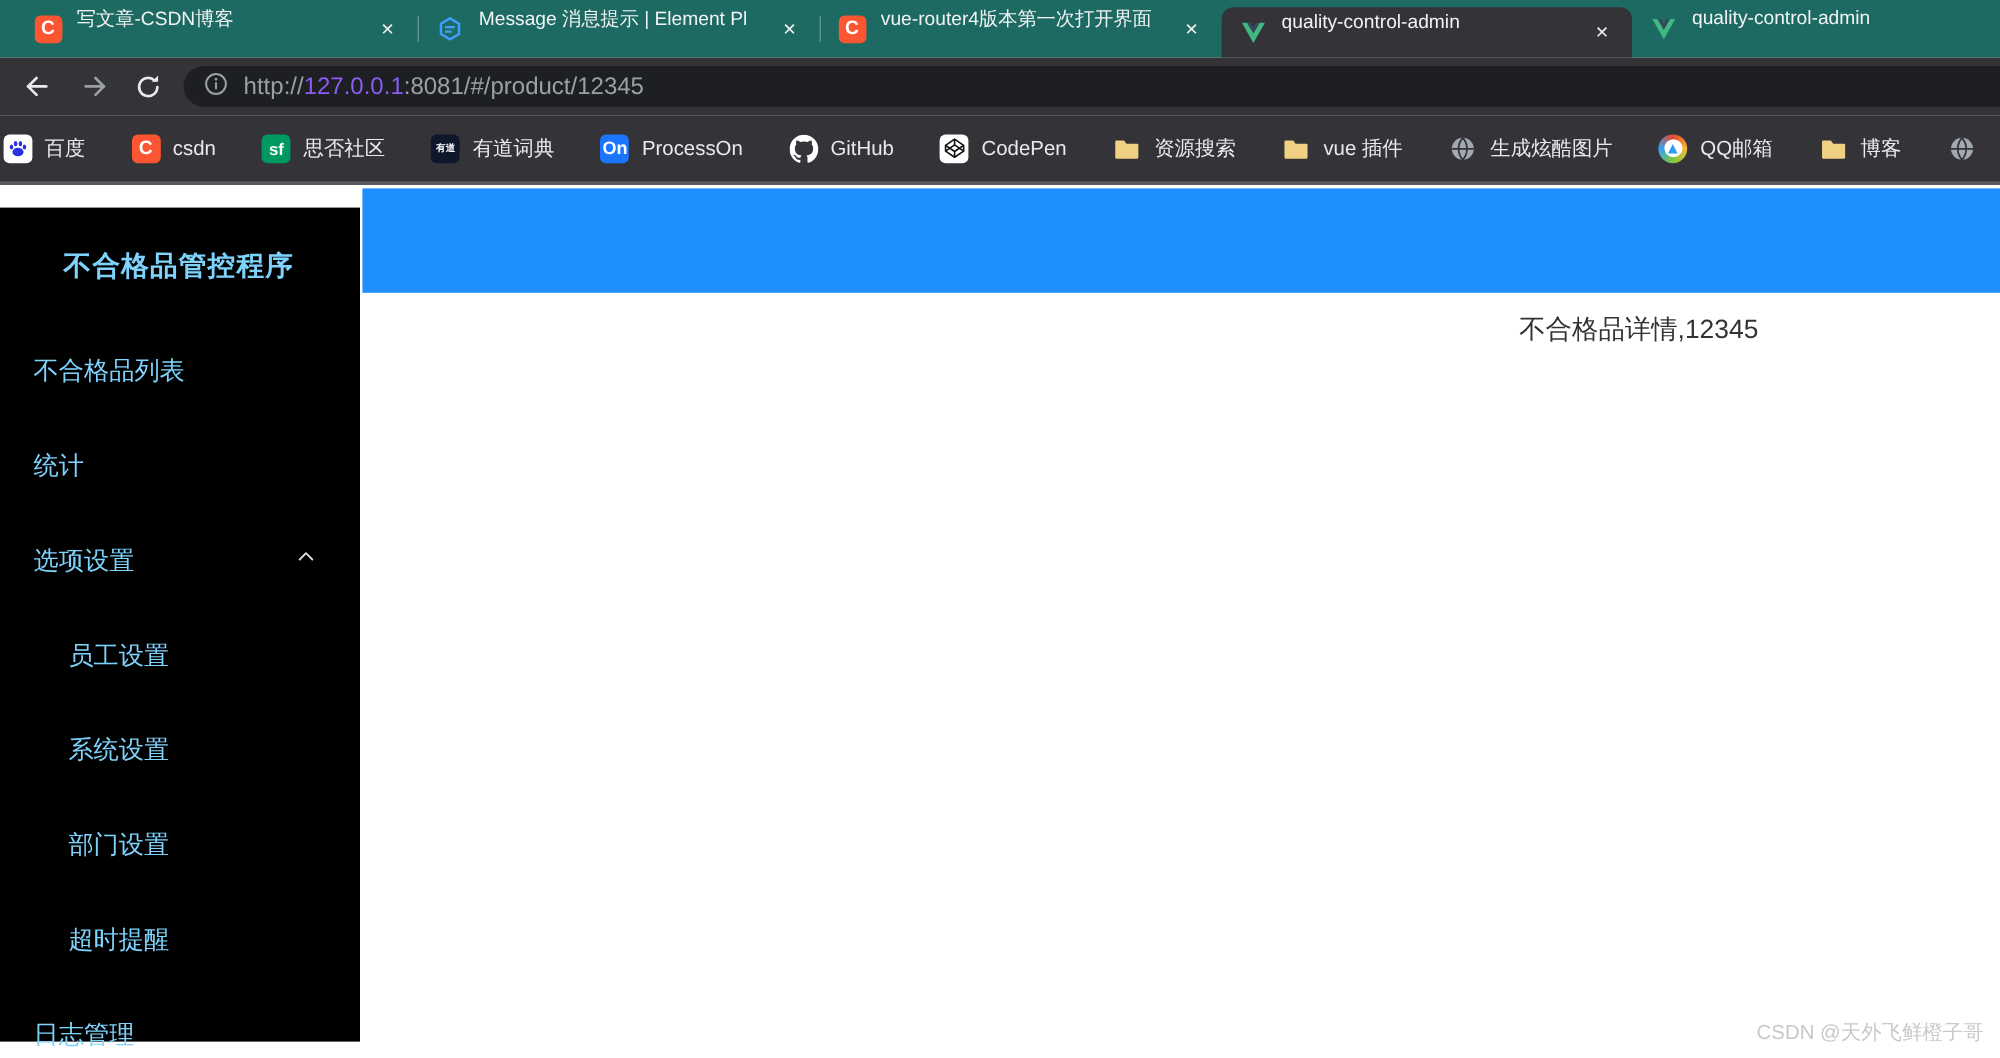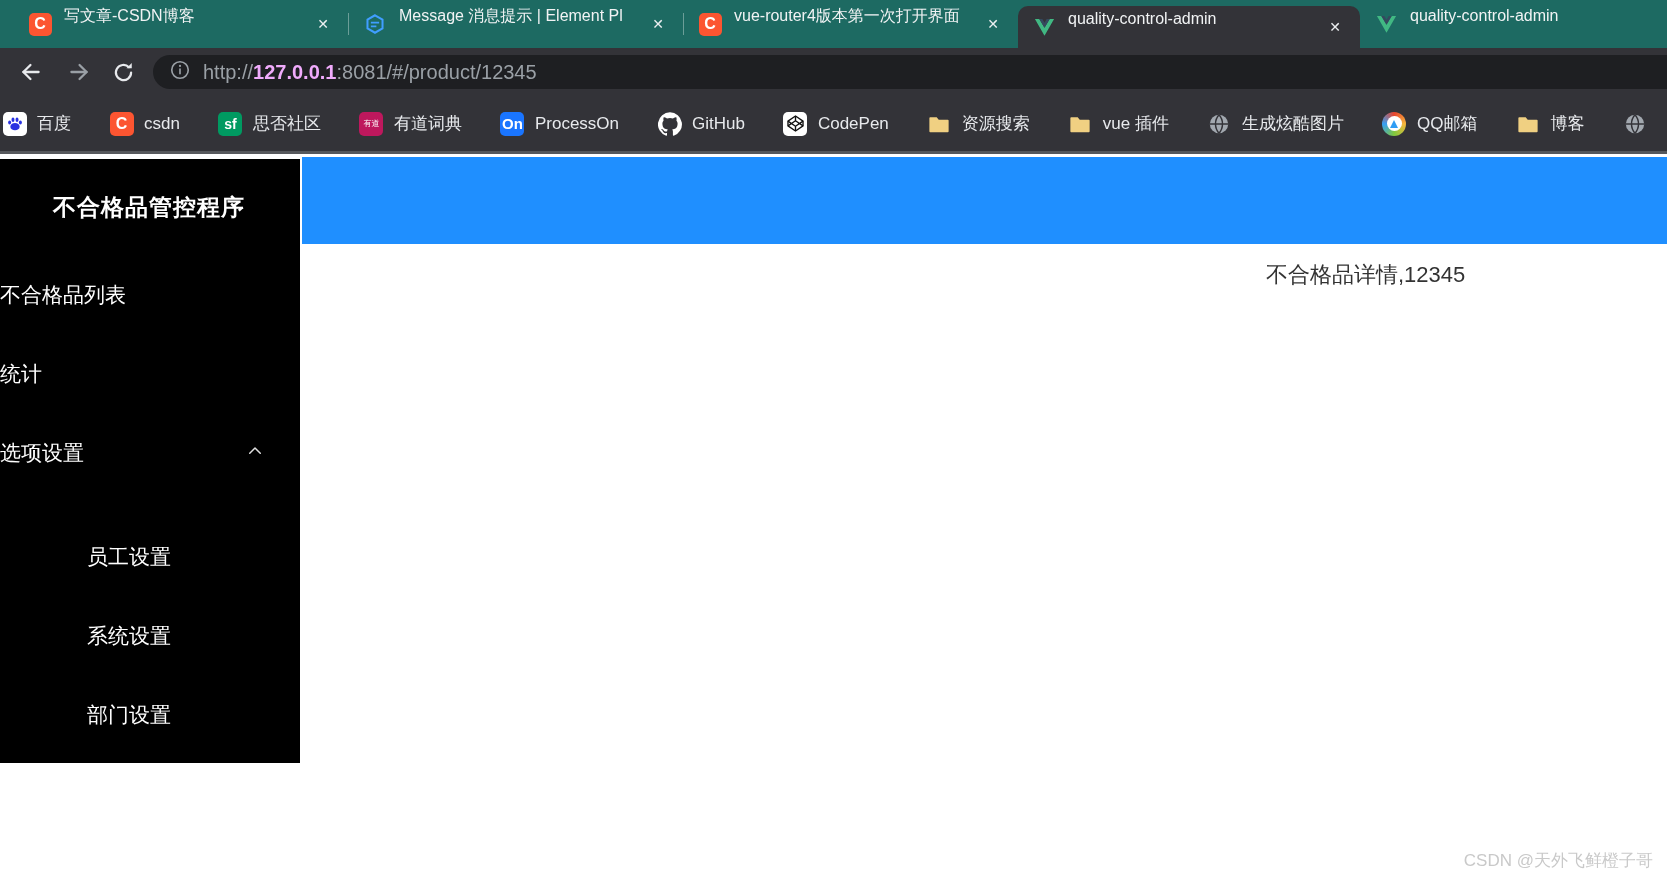--- a/index.html
+++ b/index.html
@@ -23,46 +23,46 @@
   .csdn-sq { width:23px; height:23px; background:#fc5531; border-radius:5px; color:#fff;
     font-weight:bold; font-size:16px; display:flex; align-items:center; justify-content:center; }
 
   
   .toolbar { position:absolute; left:0; top:48px; width:1667px; height:48px; background:#333338; }
   .nav-btn { position:absolute; top:9px; width:30px; height:30px; display:flex;
     align-items:center; justify-content:center; border-radius:50%; cursor:pointer; }
   .omnibox { position:absolute; left:153px; top:7px; width:1540px; height:34px;
     background:#1e1f22; border-radius:17px; display:flex; align-items:center; padding:0 16px; }
   .omni-url { font-size:20px; color:#9aa0a6; margin-left:12px; white-space:nowrap; }
-  .omni-url b { color:#f0abfc; font-weight:bold; }
+  .omni-url b { color:#8b5cf6; font-weight:normal; }
 
   
   .bookmarks { position:absolute; left:0; top:96px; width:1667px; height:58px; background:#333338;
     border-bottom:3px solid #56585c; display:flex; align-items:center; padding-left:2px; gap:38px; }
   .bm { display:flex; align-items:center; gap:10px; color:#e8eaed; font-size:17px;
     white-space:nowrap; cursor:pointer; }
   .bm-ic { width:25px; height:25px; flex:none; display:flex; align-items:center; justify-content:center; }
   .sq { width:24px; height:24px; border-radius:5px; color:#fff; display:flex;
     align-items:center; justify-content:center; font-weight:bold; }
   .qqmail { width:24px; height:24px; border-radius:50%;
     background:conic-gradient(#e8442e,#f6b73c 90deg,#7fc93d 180deg,#36a0f5 270deg,#e8442e);
     display:flex; align-items:center; justify-content:center; }
   .qqmail .in { width:15px; height:15px; background:#fff; border-radius:50%;
     display:flex; align-items:center; justify-content:center; }
   .qqmail .bell { width:0; height:0; border-left:4px solid transparent; border-right:4px solid transparent;
     border-bottom:8px solid #2f9df4; }
 
   
   .page { position:absolute; left:0; top:157px; width:1667px; height:725px; background:#fff; }
-  .sidebar { position:absolute; left:0; top:2px; width:300px; height:604px; background:#000; color:#ffffff; }
+  .sidebar { position:absolute; left:0; top:16px; width:300px; height:695px; background:#000; color:#7dd3fc; }
   .sb-title { height:96px; display:flex; align-items:center; padding-left:53px;
     font-size:23px; font-weight:bold; letter-spacing:1px; }
-  .sb-item { height:79px; display:flex; align-items:center; 
+  .sb-item { height:79px; display:flex; align-items:center; padding-left:28px;
     font-size:21px; cursor:pointer; position:relative; }
-  .sb-item.sub { padding-left:87px;align-items:flex-end; }
+  .sb-item.sub { padding-left:57px; }
   .sb-item .chev { position:absolute; right:36px; top:50%; transform:translateY(-50%); }
 
   .main { position:absolute; left:300px; top:0; width:1367px; height:725px; background:#fff; }
   .app-header { position:absolute; left:2px; top:0; right:0; height:87px; background:#1f8fff; }
   .detail-text { position:absolute; left:940px; top:103px; font-size:22px; color:#333;
     line-height:30px; white-space:nowrap;margin-left:26px; }
   .watermark { position:absolute; right:14px; bottom:10px; font-size:17px; color:#c9c9c9;
     white-space:nowrap; }
 </style>
 </head>
@@ -180,21 +180,21 @@
 
     <div class="bm">
       <span class="bm-ic">
           <span class="sq" style="background:#009a61;font-size:14px;">sf</span>
         </span>
       <span>思否社区</span>
     </div>
 
     <div class="bm">
       <span class="bm-ic">
-          <span class="sq" style="background:#be185d;font-size:8px;font-weight:normal;">有道</span>
+          <span class="sq" style="background:#0f172a;font-size:8px;font-weight:bold;">有道</span>
         </span>
       <span>有道词典</span>
     </div>
 
     <div class="bm">
       <span class="bm-ic">
           <span class="sq" style="background:#1a75ff;font-size:15px;">On</span>
         </span>
       <span>ProcessOn</span>
     </div>

